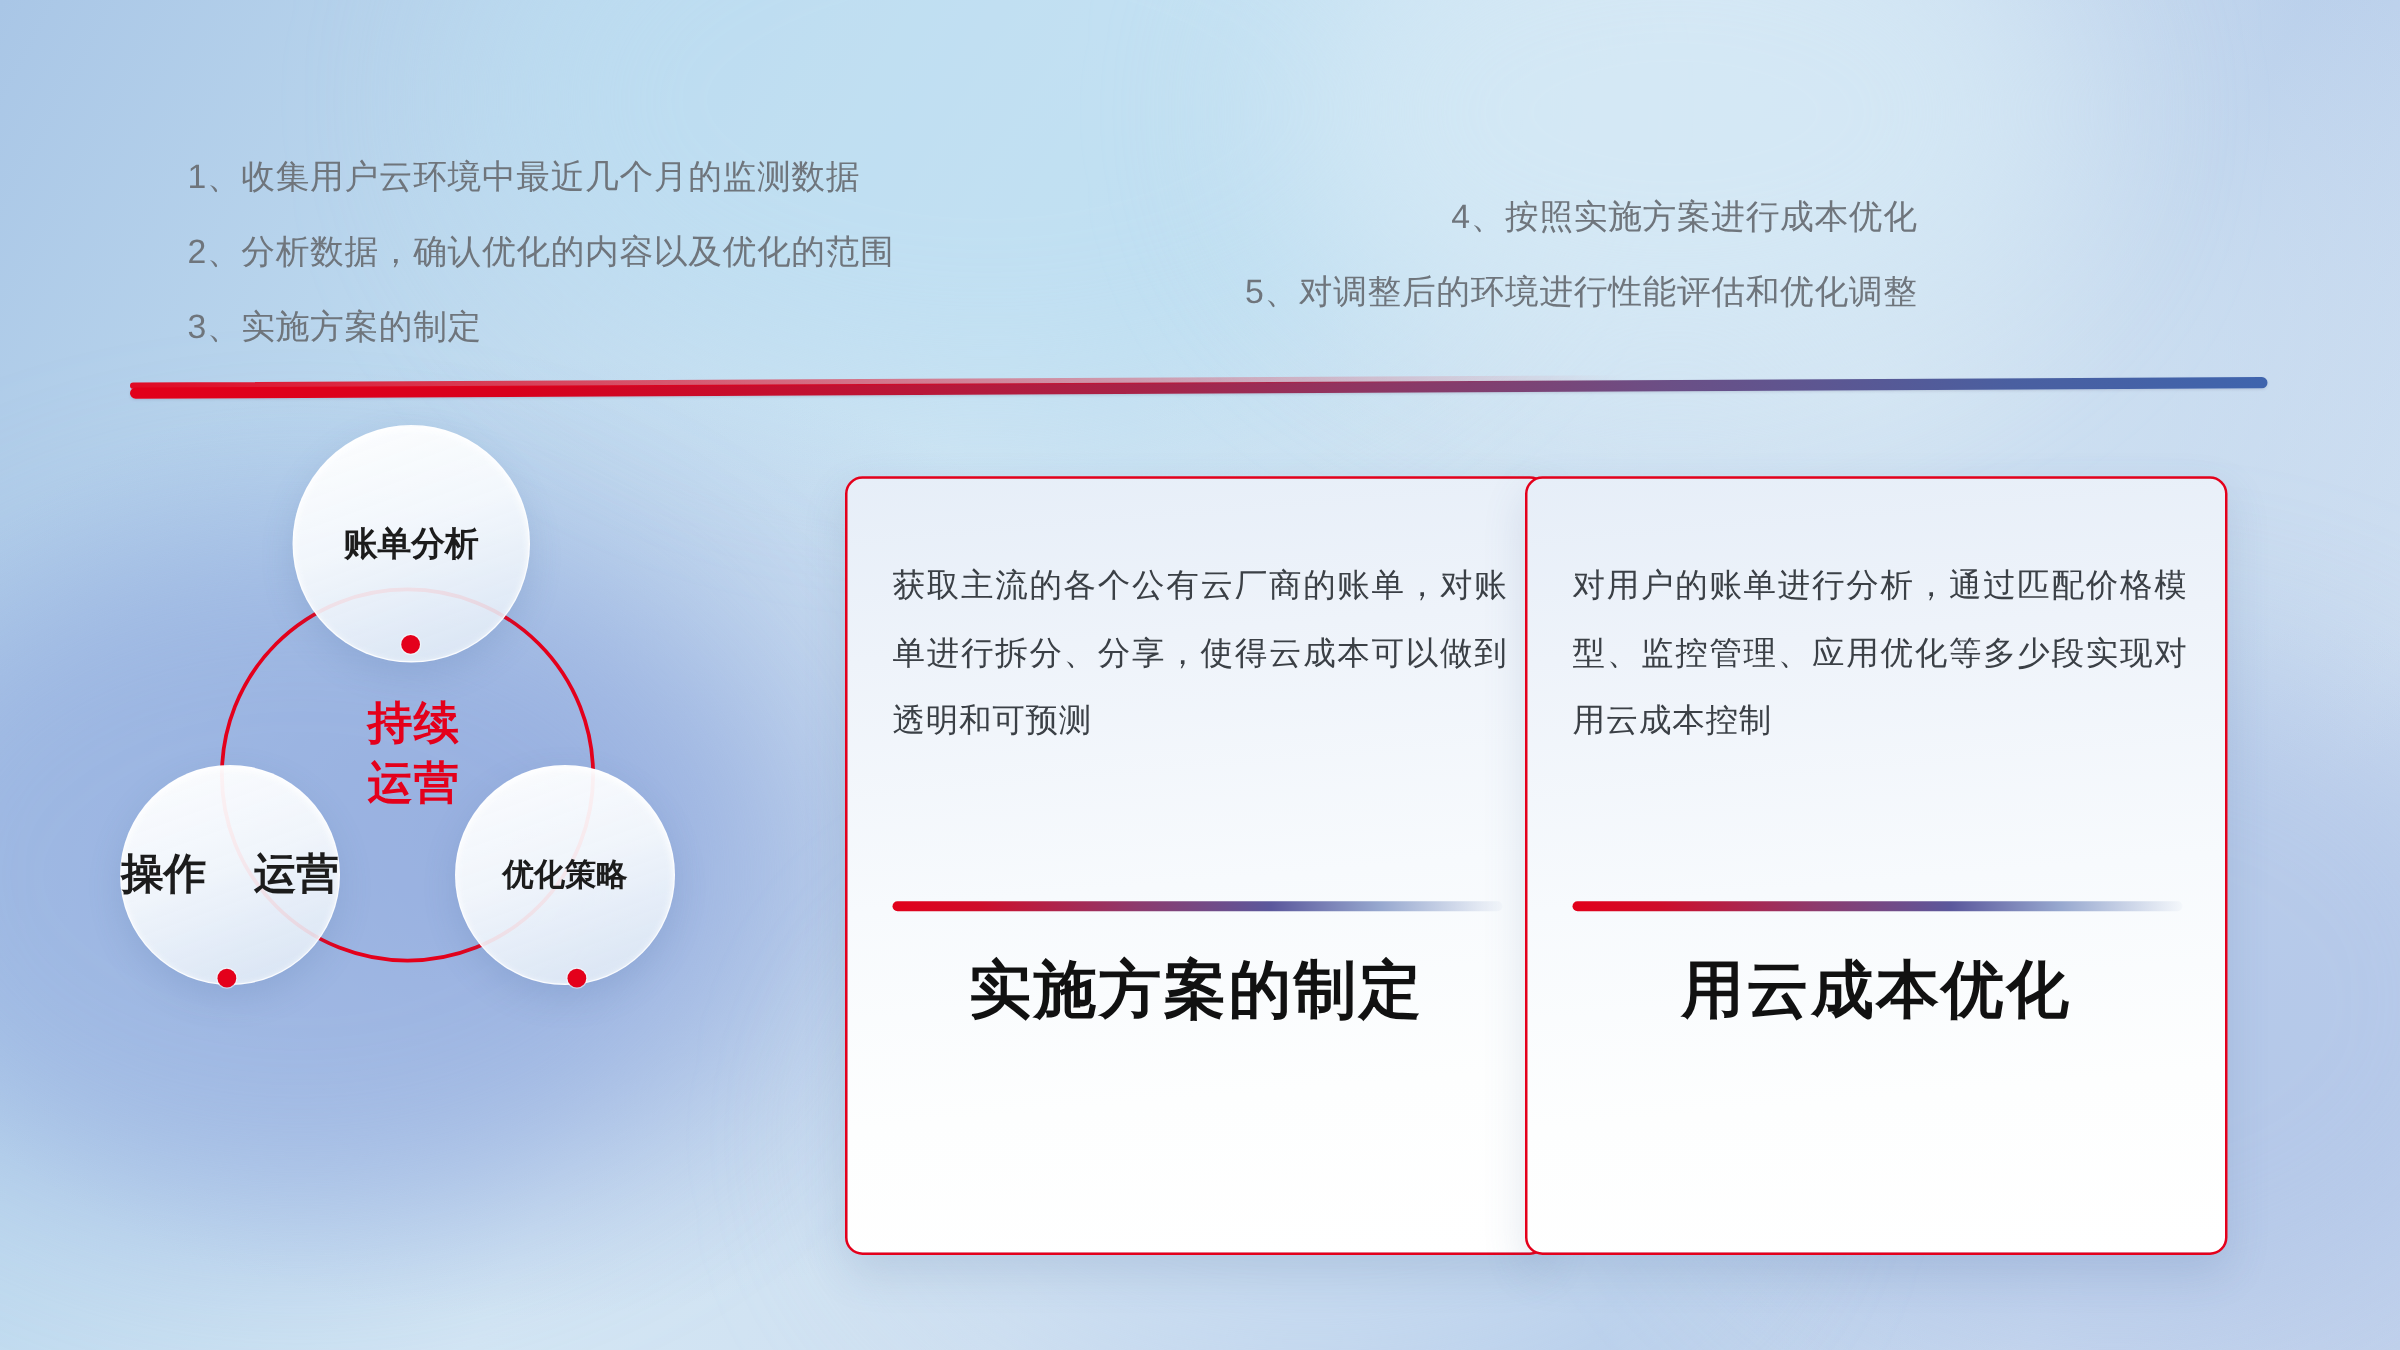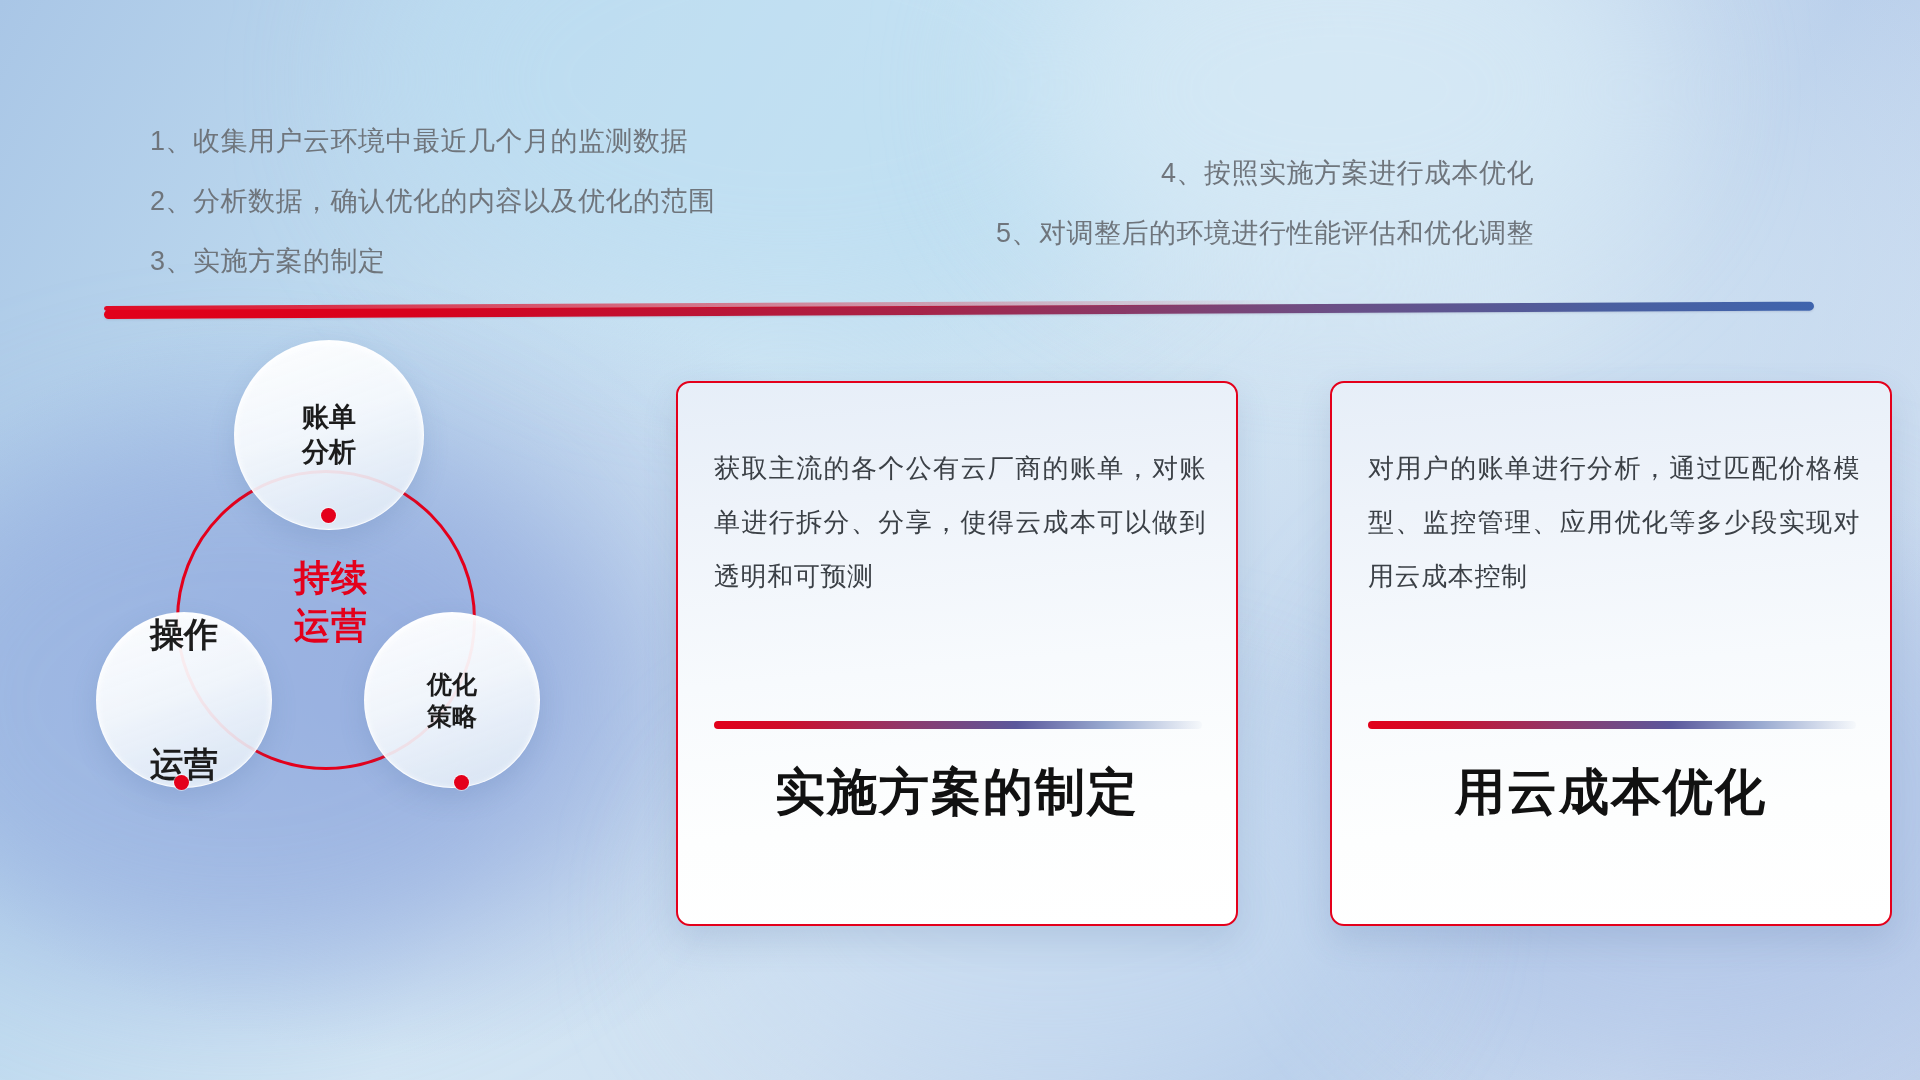--- a/index.html
+++ b/index.html
@@ -52,49 +52,49 @@
   #venn { position: absolute; left: 96px; top: 340px; width: 520px; height: 580px; }
   .ring {
     position: absolute; border-radius: 50%;
     border: 3px solid #e4001b;
   }
   .bubble {
     position: absolute; border-radius: 50%;
     background: linear-gradient(160deg, rgba(255,255,255,0.97) 0%, rgba(247,250,253,0.93) 45%, rgba(221,232,245,0.88) 100%);
     border: 1px solid rgba(255,255,255,0.85);
     box-shadow: 0 10px 26px rgba(80,110,160,0.18), inset 0 2px 6px rgba(255,255,255,0.95);
-    display: flex; flex-direction: column; align-items: center; justify-content: center;
+    display: flex; align-items: center; justify-content: center;
     color: #1c1c1c; font-weight: bold; line-height: 1.28;
   }
   #bubble-bill  { left: 138px; top: 0px;   width: 190px; height: 190px; font-size: 27px; }
   #bubble-ops   { left: 0px;   top: 272px; width: 176px; height: 176px; font-size: 34px; justify-content: space-between; }
   #bubble-opt   { left: 268px; top: 272px; width: 176px; height: 176px; font-size: 25px; }
   #ring-main    { left: 80px;  top: 130px; width: 300px; height: 300px; }
   .dot { position: absolute; width: 15px; height: 15px; border-radius: 50%; background: #e4001b; box-shadow: 0 0 0 1px rgba(255,255,255,0.5); }
   #dot-top   { left: 225px; top: 168px; }
   #dot-left  { left: 78px;  top: 435px; }
   #dot-right { left: 358px; top: 435px; }
   #center-label {
     position: absolute; left: 150px; top: 215px; width: 170px;
     text-align: center; color: #e4001b; font-weight: bold; font-size: 36px; line-height: 1.32;
     letter-spacing: 1px;
     font-family: Liberation Serif, serif;
   }
 
   
   .card {
-    position: absolute; top: 381px; width: 562px; height: 545px;
+    position: absolute; top: 381px; width: 562px; height: 623px;
     border-radius: 14px;
     border: 2px solid #e4001b;
     background: linear-gradient(175deg, #e6eef8 0%, #eef3fa 22%, #f7fafd 52%, #fdfefe 78%, #ffffff 100%);
     box-shadow: 0 14px 34px rgba(70,100,150,0.16);
     overflow: hidden;
   }
   #card-1 { left: 676px; }
-  #card-2 { left: 1330px; }
+  #card-2 { left: 1220px; }
   .card-body {
     position: absolute; left: 36px; right: 30px; top: 58px;
     color: #3b4046; font-size: 26px; line-height: 2.08; letter-spacing: .6px;
     text-align: justify; text-align-last: left;
   }
   .card-rule {
     position: absolute; left: 36px; right: 34px; top: 338px; height: 8px; border-radius: 4px;
     background: linear-gradient(90deg, #e2001a 0%, #cf0d2a 14%, #8d3a6d 40%, #5b589c 62%, #97a8cf 80%, rgba(220,228,240,0.15) 100%);
   }
   .card-title {

